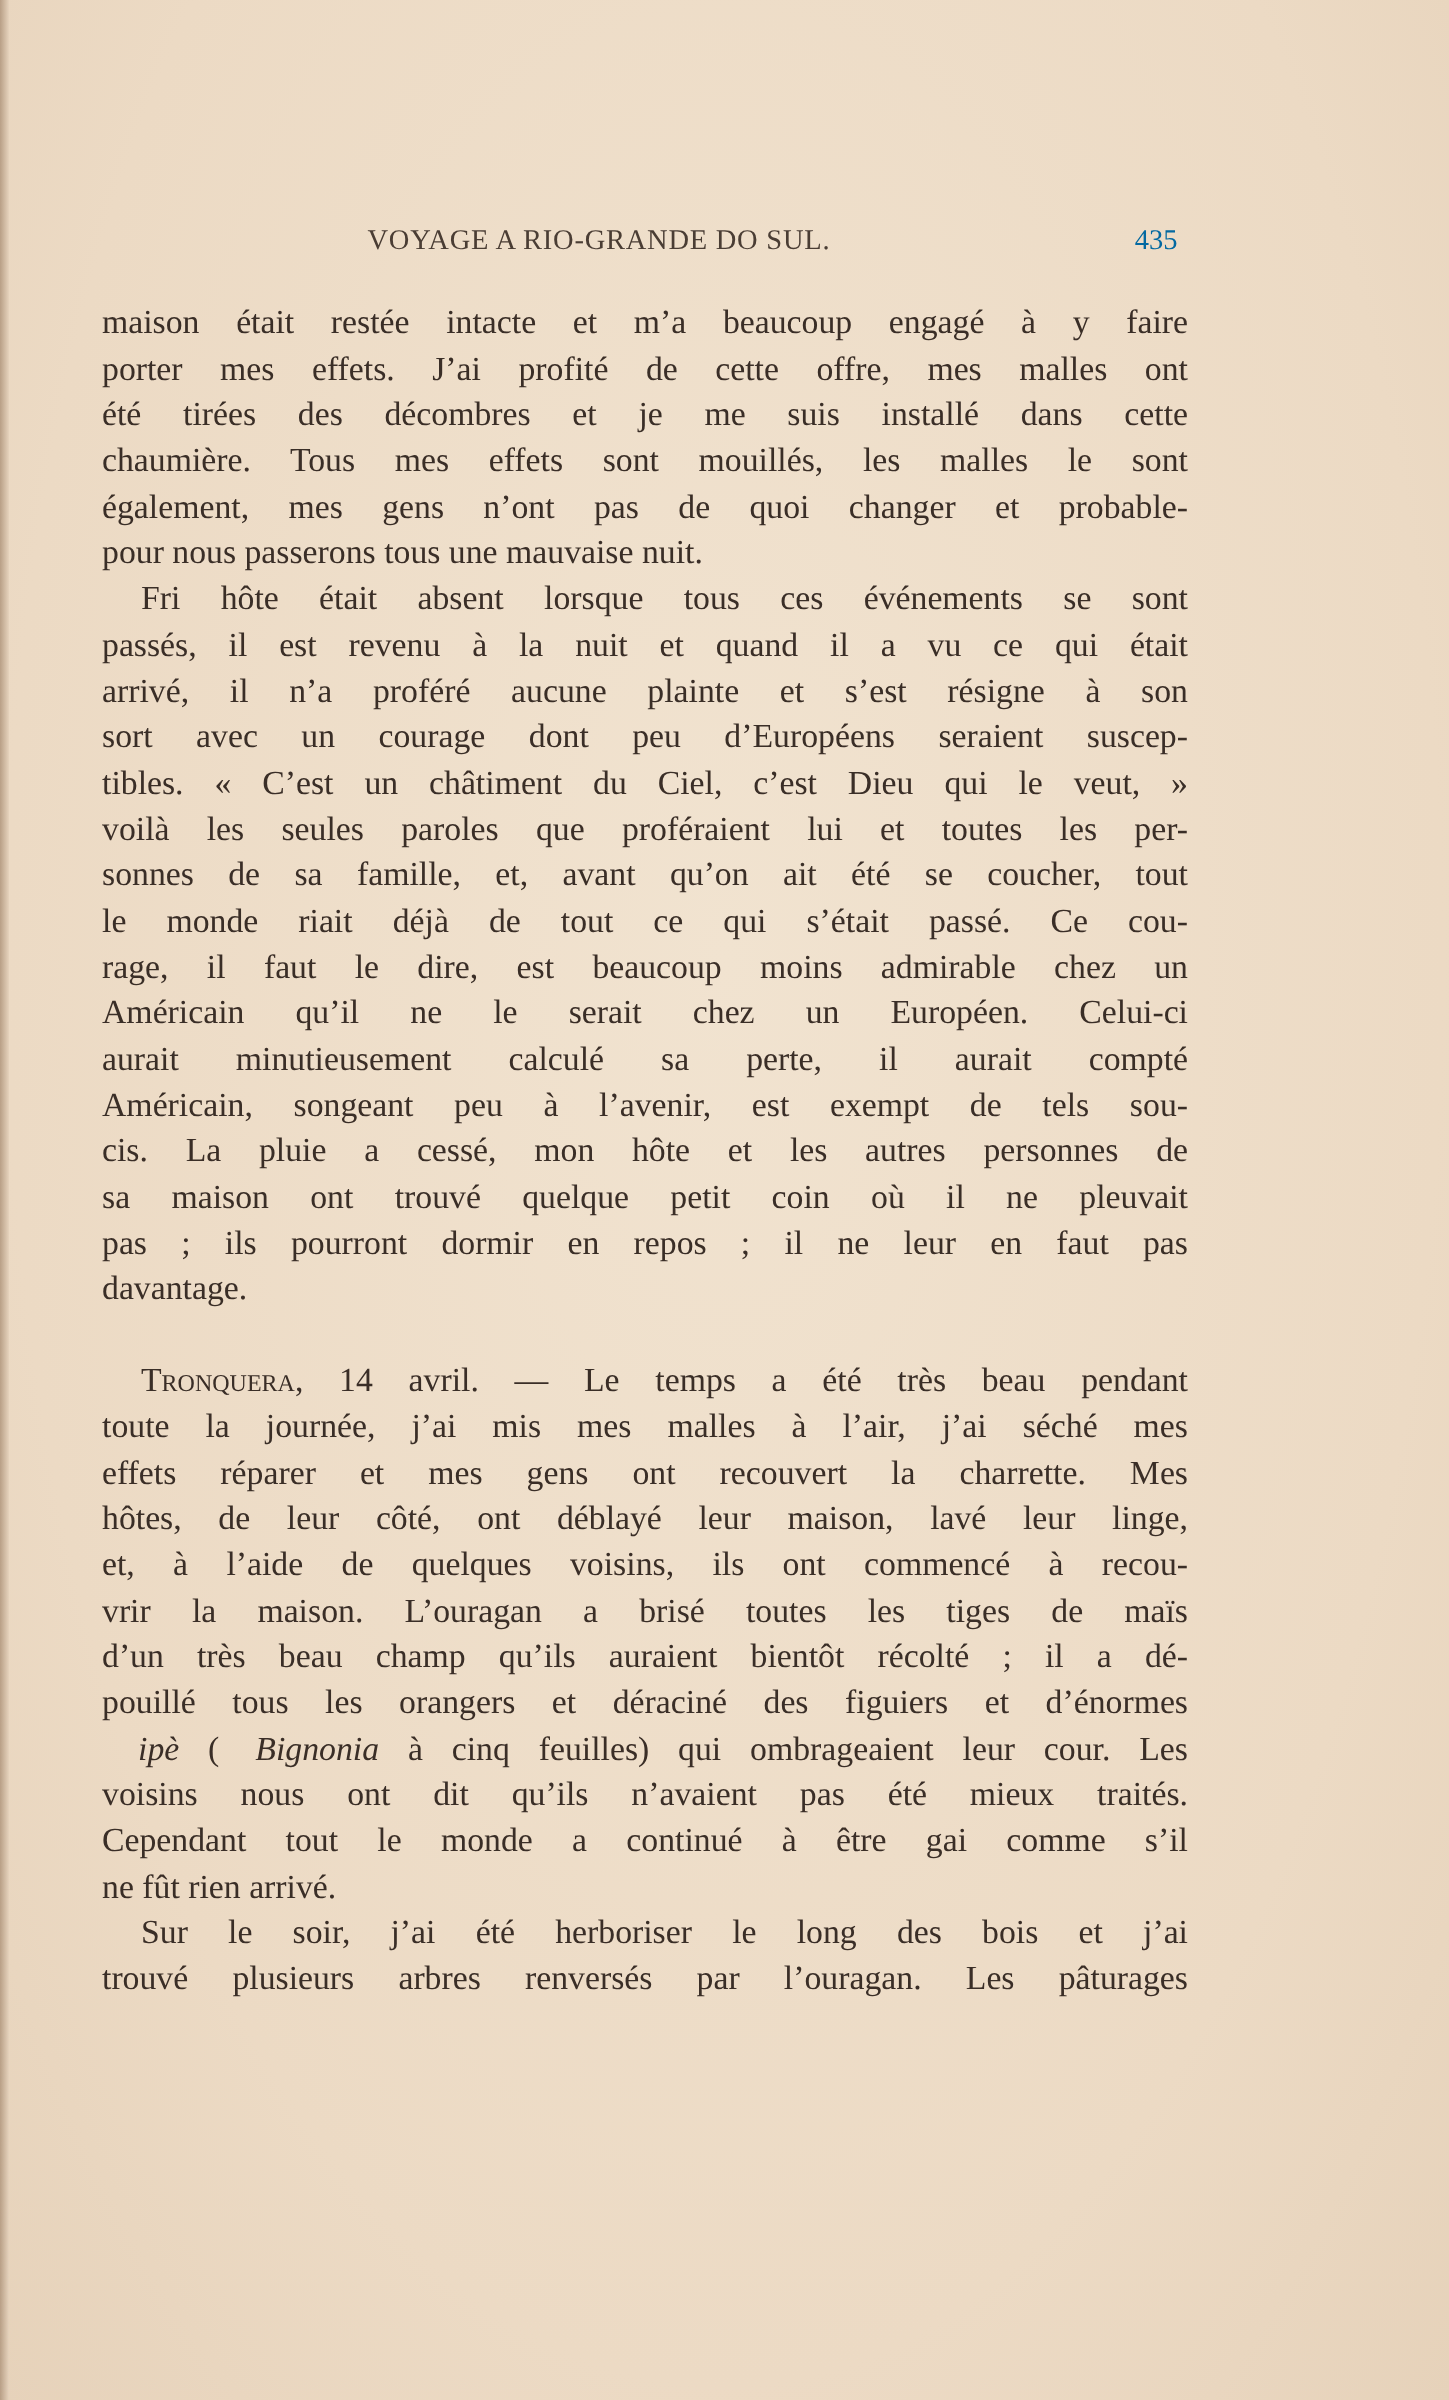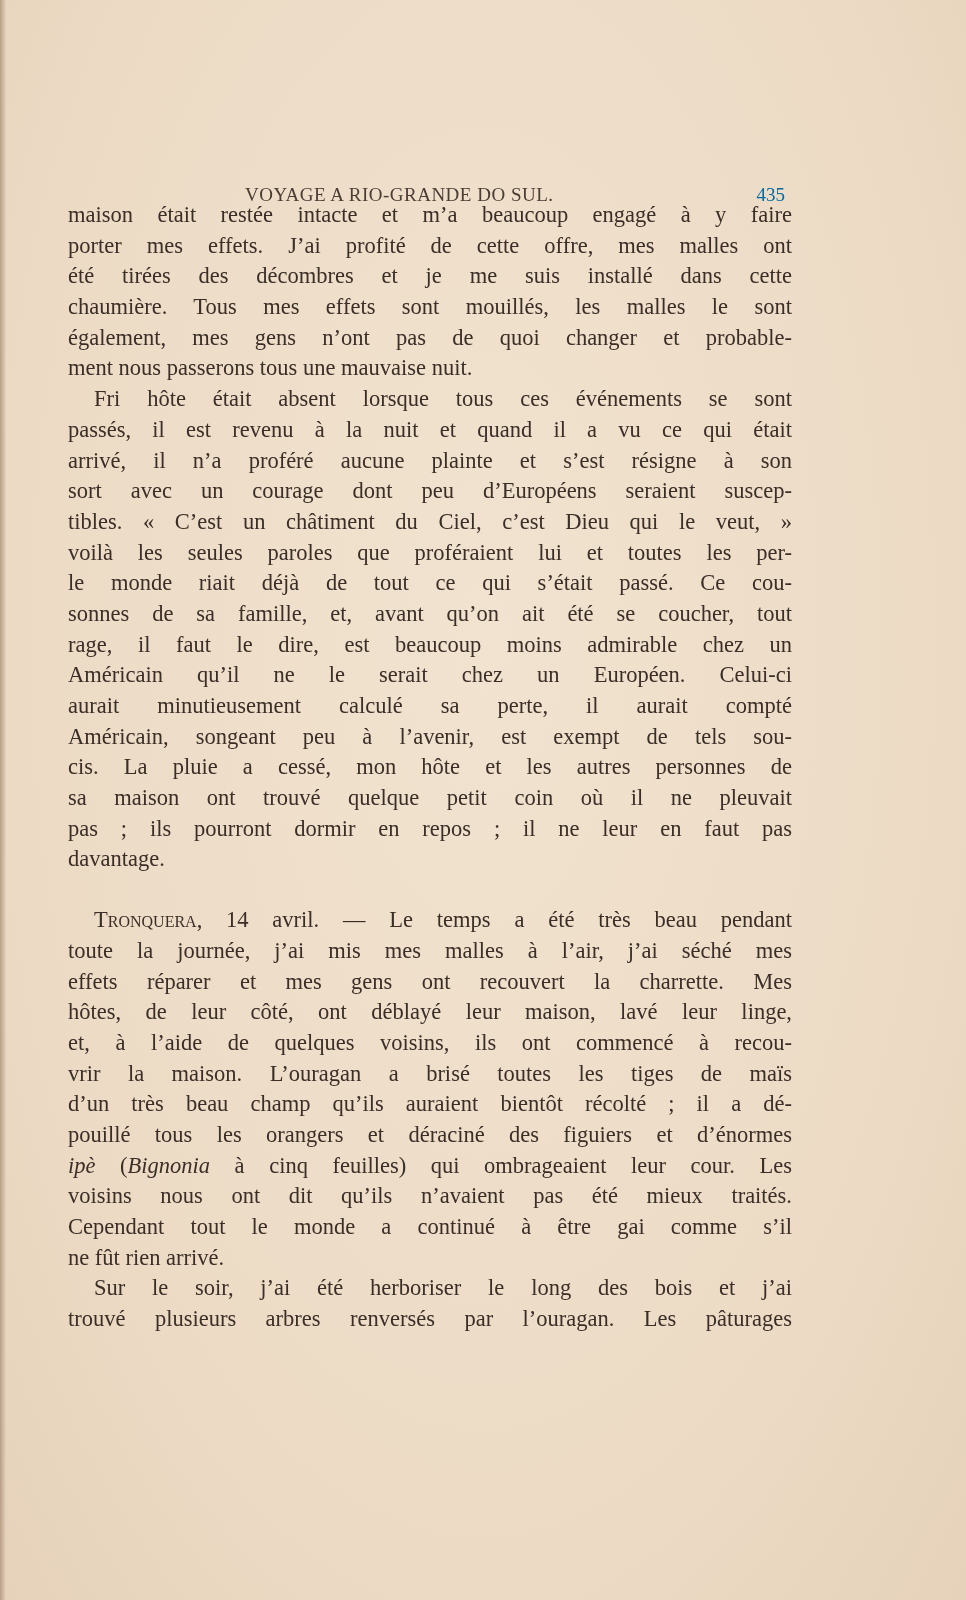--- a/index.html
+++ b/index.html
@@ -9,21 +9,21 @@
     background-image: radial-gradient(ellipse at 50% 40%, #f1e3d0 0%, #ecdac4 70%, #e6d2ba 100%);
     position: relative;
     font-family: "Liberation Serif", "DejaVu Serif", serif;
     color: #3a2e27;
   }
   .left-edge {
     position: absolute; left: 0; top: 0; width: 6px; height: 1600px;
     background: linear-gradient(to right, #b89f86, #e6d3bd);
   }
   .header {
-    position: absolute; top: 150px; left: 245px; width: 540px; height: 30px; margin-top: 34px;
+    position: absolute; top: 150px; left: 245px; width: 540px; height: 30px;
   }
   .running-head {
     position: absolute; left: 0; top: 0;
     font-size: 19px; letter-spacing: 0.5px; color: #4a3d34;
   }
   .page-number {
     position: absolute; right: 0; top: 0;
     font-size: 19px; color: #0369a1;
   }
   .text-block {
@@ -31,52 +31,52 @@
   }
   .line {
     display: block; height: 30.7px; line-height: 30.7px;
     font-size: 22.5px; white-space: nowrap;
     text-align: justify; text-align-last: justify;
   }
   .line.last { text-align-last: left; }
   .line.indent { padding-left: 26px; }
   .gap { height: 30px; }
   .sc { font-variant: small-caps; }
-  .it { font-style: italic; }
+  .it { font-style: italic; margin-left: 24px; }
 </style>
 </head>
 <body>
 
 <div class="left-edge"></div>
 
 <div class="header">
   <span class="running-head">VOYAGE A RIO-GRANDE DO SUL.</span>
   <span class="page-number">435</span>
 </div>
 
 <div class="text-block">
 
   <div>
     <span class="line">maison était restée intacte et m’a beaucoup engagé à y faire</span>
     <span class="line">porter mes effets. J’ai profité de cette offre, mes malles ont</span>
     <span class="line">été tirées des décombres et je me suis installé dans cette</span>
     <span class="line">chaumière. Tous mes effets sont mouillés, les malles le sont</span>
     <span class="line">également, mes gens n’ont pas de quoi changer et probable-</span>
-    <span class="line last">ment nous passerons tous une mauvaise nuit.</span>
+    <span class="line last">pour nous passerons tous une mauvaise nuit.</span>
   </div>
 
   <div>
     <span class="line indent">Fri hôte était absent lorsque tous ces événements se sont</span>
     <span class="line">passés, il est revenu à la nuit et quand il a vu ce qui était</span>
     <span class="line">arrivé, il n’a proféré aucune plainte et s’est résigne à son</span>
     <span class="line">sort avec un courage dont peu d’Européens seraient suscep-</span>
     <span class="line">tibles. « C’est un châtiment du Ciel, c’est Dieu qui le veut, »</span>
     <span class="line">voilà les seules paroles que proféraient lui et toutes les per-</span>
+    <span class="line">sonnes de sa famille, et, avant qu’on ait été se coucher, tout</span>
     <span class="line">le monde riait déjà de tout ce qui s’était passé. Ce cou-</span>
-    <span class="line">sonnes de sa famille, et, avant qu’on ait été se coucher, tout</span>
     <span class="line">rage, il faut le dire, est beaucoup moins admirable chez un</span>
     <span class="line">Américain qu’il ne le serait chez un Européen. Celui-ci</span>
     <span class="line">aurait minutieusement calculé sa perte, il aurait compté</span>
     <span class="line">Américain, songeant peu à l’avenir, est exempt de tels sou-</span>
     <span class="line">cis. La pluie a cessé, mon hôte et les autres personnes de</span>
     <span class="line">sa maison ont trouvé quelque petit coin où il ne pleuvait</span>
     <span class="line">pas ; ils pourront dormir en repos ; il ne leur en faut pas</span>
     <span class="line last">davantage.</span>
   </div>
 

